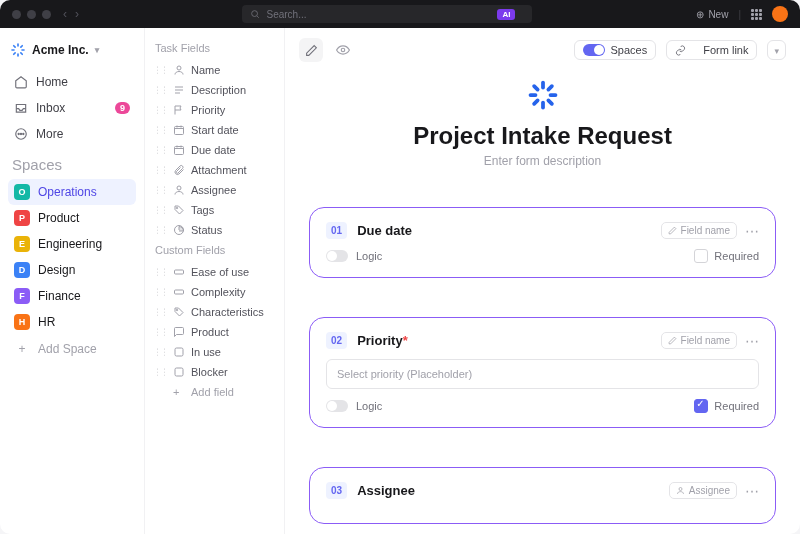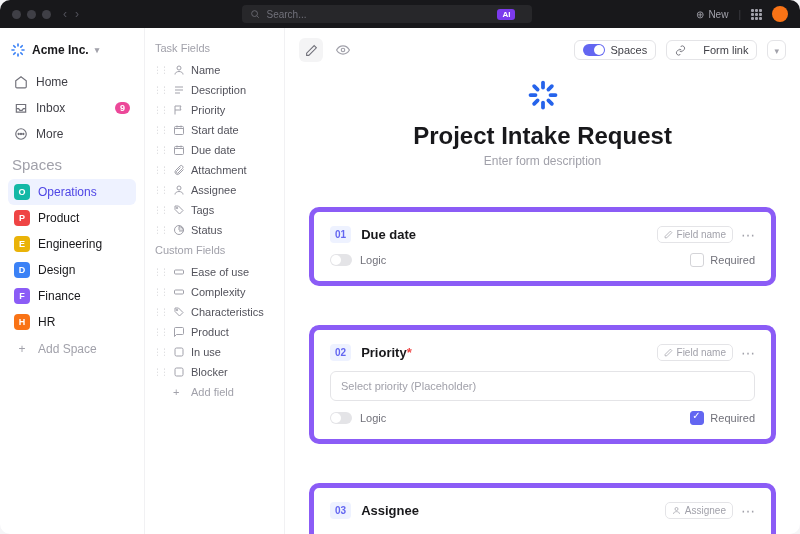--- a/index.html
+++ b/index.html
@@ -52,21 +52,21 @@
 .switch { width: 22px; height: 12px; background: #6366f1; border-radius: 6px; position: relative; }
 .switch::after { content: ''; position: absolute; right: 1px; top: 1px; width: 10px; height: 10px; background: #fff; border-radius: 50%; }
 .form-link-btn { display: flex; align-items: center; gap: 17px; border: 1px solid #e4e4e7; border-radius: 6px; padding: 3px 8px; text-align: right; }
 .chev-down { border:1px solid #e4e4e7; border-radius:6px; padding:3px 6px; color:#a1a1aa; }
 
 .form-content { flex: 1; overflow-y: auto; padding: 8px 24px 0; }
 .form-logo { display: flex; justify-content: center; margin-bottom: 12px; }
 .form-title { text-align: center; font-size: 24px; font-weight: 800; color: #18181b; margin-bottom: 4px; }
 .form-desc { text-align: center; font-size: 12px; color: #a1a1aa; margin-bottom: 20px; }
 
-.form-card { border: 5px solid #8b5cf6; border-radius: 10px; padding: 14px 16px; margin-bottom: 14px; margin-top: 39px; }
+.form-card { border: 1px solid #8b5cf6; border-radius: 15px; padding: 14px 16px; margin-bottom: 14px; margin-top: 39px; }
 .card-head { display: flex; align-items: center; gap: 10px; margin-bottom: 10px; }
 .card-num { background: #eef2ff; color: #6366f1; font-size: 10px; font-weight: 700; padding: 3px 5px; border-radius: 4px; }
 .card-title { font-size: 13px; font-weight: 700; color: #18181b; }
 .req-star { color: #ef4444; }
 .head-right { margin-left: auto; display: flex; align-items: center; gap: 8px; }
 .field-name-chip { border: 1px solid #e4e4e7; border-radius: 5px; padding: 2px 6px; font-size: 10px; color: #a1a1aa; display:flex; align-items:center; gap:4px;}
 .dots { color: #a1a1aa; font-size: 14px; cursor: pointer; }
 .field-input { width: 100%; height: 30px; border: 1px solid #e4e4e7; border-radius: 6px; padding: 0 10px; font-size: 11px; color: #a1a1aa; display: flex; align-items: center; margin-bottom: 10px; }
 .card-foot { display: flex; align-items: center; gap: 8px; font-size: 11px; color: #71717a; }
 .logic-toggle { width: 22px; height: 12px; background: #e4e4e7; border-radius: 6px; position: relative; }

